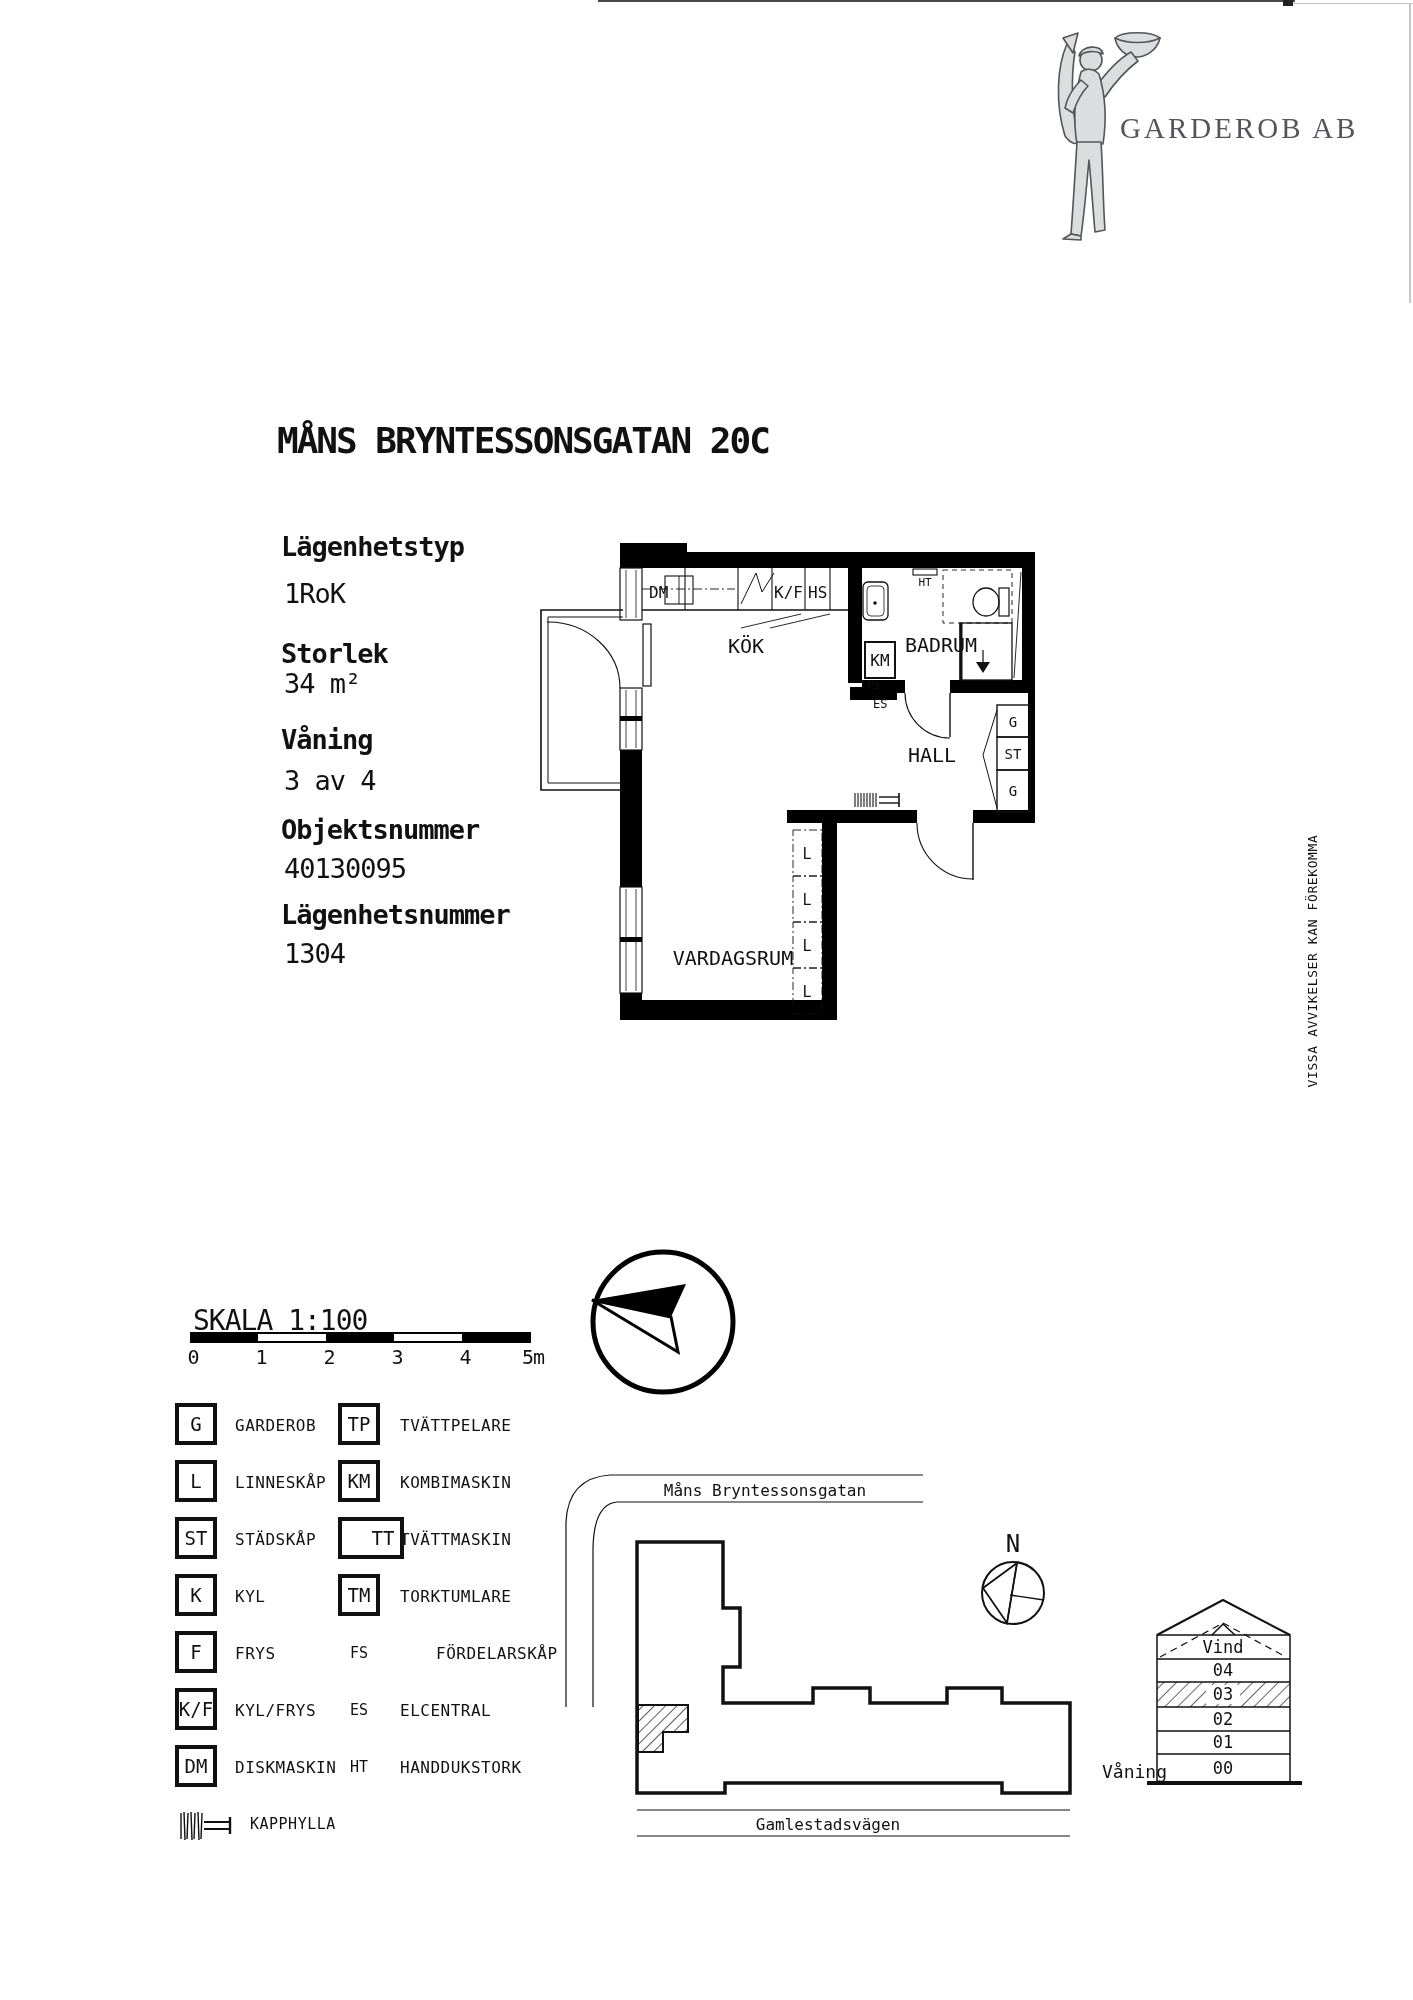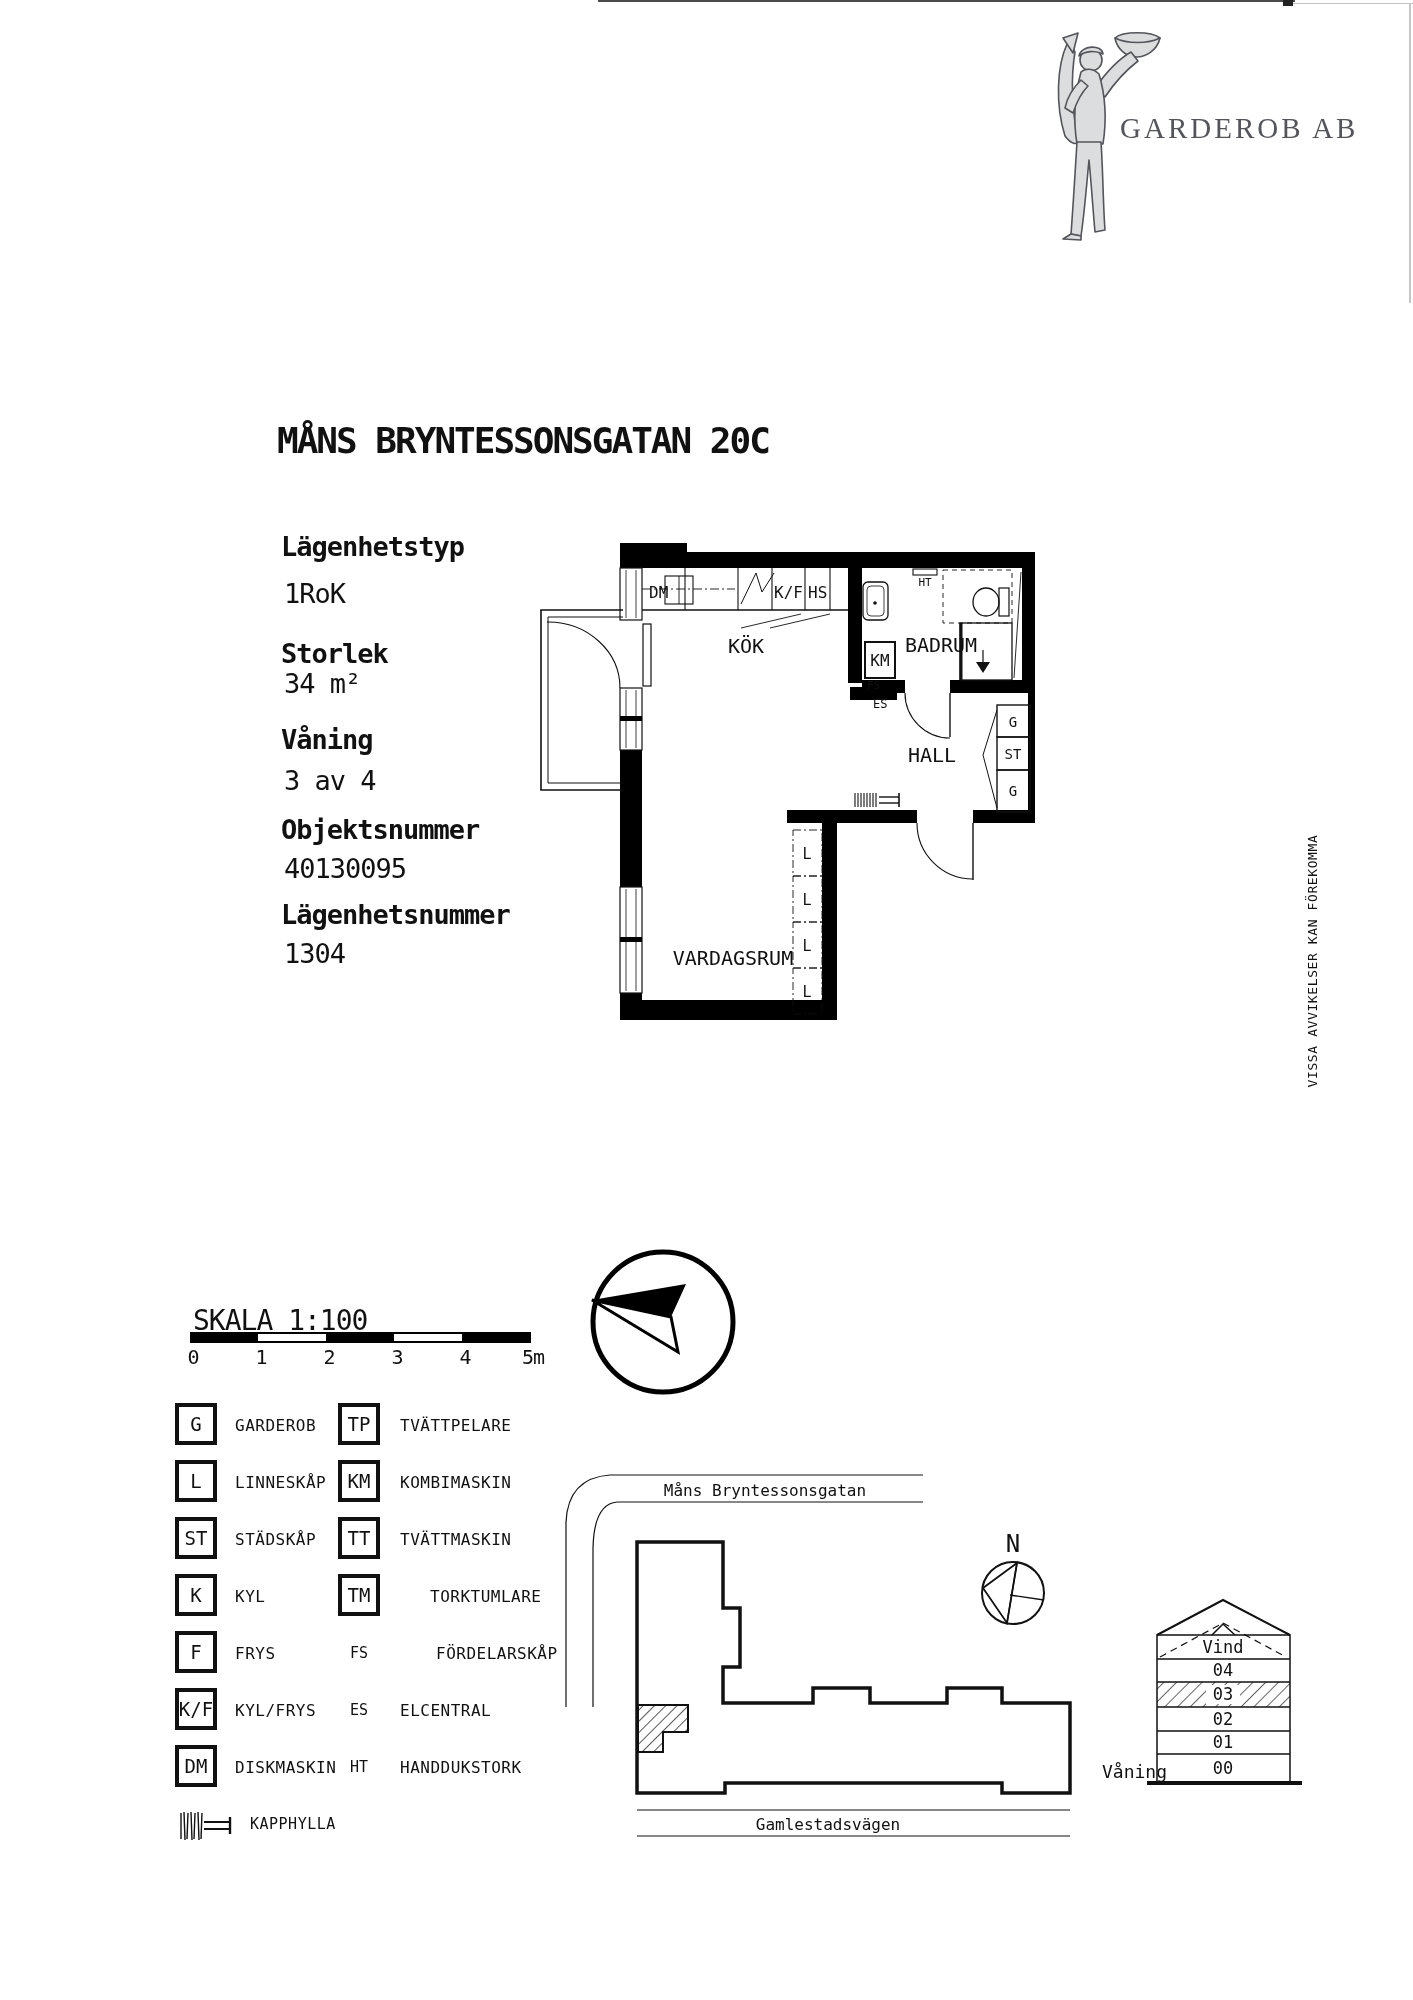--- a/index.html
+++ b/index.html
@@ -238,24 +238,24 @@
       <div class="lbox" style="left: 175px; top: 1631px;">F</div>
       <div class="llabel" style="left: 235px; top: 1644px;">FRYS</div>
       <div class="lbox" style="left: 175px; top: 1688px;">K/F</div>
       <div class="llabel" style="left: 235px; top: 1701px;">KYL/FRYS</div>
       <div class="lbox" style="left: 175px; top: 1745px;">DM</div>
       <div class="llabel" style="left: 235px; top: 1758px;">DISKMASKIN</div>
       <div class="lbox" style="left: 338px; top: 1403px;">TP</div>
       <div class="llabel" style="left: 400px; top: 1416px;">TVÄTTPELARE</div>
       <div class="lbox" style="left: 338px; top: 1460px;">KM</div>
       <div class="llabel" style="left: 400px; top: 1473px;">KOMBIMASKIN</div>
-      <div class="lbox" style="left: 338px; top: 1517px;">TT</div>
+      <div class="lbox" style="left: 338px; top: 1517px; padding-left: 24px;">TT</div>
       <div class="llabel" style="left: 400px; top: 1530px;">TVÄTTMASKIN</div>
       <div class="lbox" style="left: 338px; top: 1574px;">TM</div>
-      <div class="llabel" style="left: 400px; top: 1587px; margin-left: 30px;">TORKTUMLARE</div>
+      <div class="llabel" style="left: 400px; top: 1587px;">TORKTUMLARE</div>
       <div class="lsym" style="left: 338px; top: 1644px;">FS</div>
       <div class="llabel" style="left: 400px; top: 1644px; margin-left: 36px;">FÖRDELARSKÅP</div>
       <div class="lsym" style="left: 338px; top: 1701px;">ES</div>
       <div class="llabel" style="left: 400px; top: 1701px;">ELCENTRAL</div>
       <div class="lsym" style="left: 338px; top: 1758px;">HT</div>
       <div class="llabel" style="left: 400px; top: 1758px;">HANDDUKSTORK</div>
     </div>
   <svg class="abs" style="left:178px;top:1810px" width="58" height="32" viewBox="0 0 58 32">
     <g stroke="#111" stroke-width="1.4" fill="none">
       <line x1="3" y1="3" x2="3" y2="29"></line>

